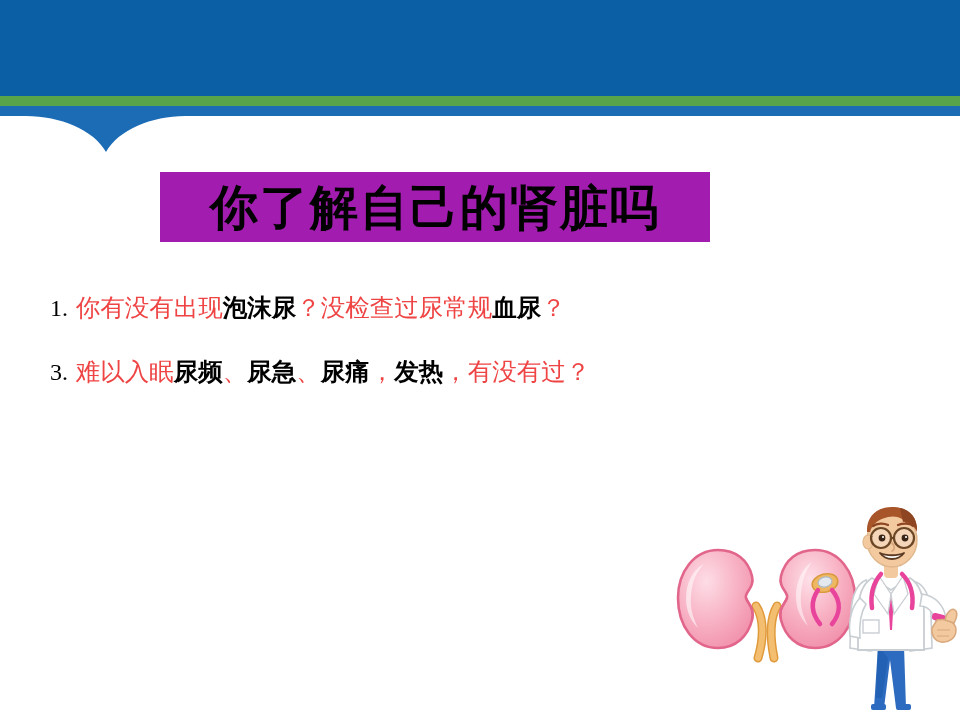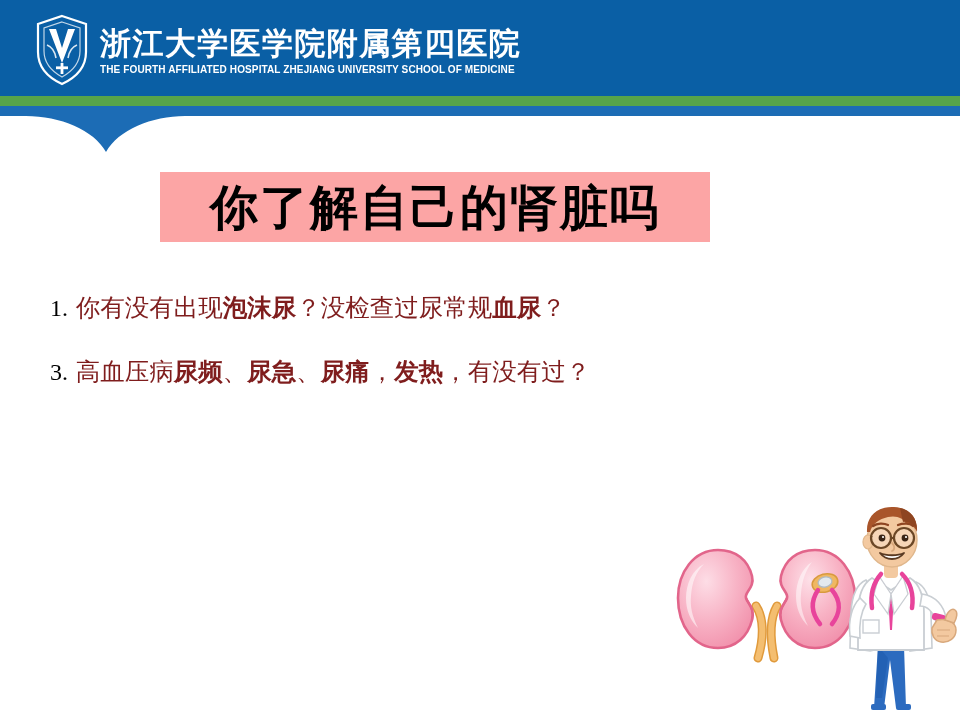--- a/index.html
+++ b/index.html
@@ -72,21 +72,21 @@
     font-family: "Liberation Sans", sans-serif;
   }
 
   
   #title-banner {
     position: absolute;
     left: 160px;
     top: 172px;
     width: 550px;
     height: 70px;
-    background: #fca5a5;
+    background: #a21caf;
     display: flex;
     align-items: center;
     justify-content: center;
     text-align: right;
   }
   #title-text {
     color: #000000;
     font-size: 48px;
     font-weight: 700;
     letter-spacing: 2px;
@@ -109,25 +109,25 @@
     margin-bottom: 32px;
     white-space: nowrap;
     font-family: "DejaVu Sans", "Liberation Sans", sans-serif;
   }
   .body-line .num {
     font-family: "Liberation Serif", "DejaVu Serif", serif;
     font-size: 24px;
     letter-spacing: 0px;
   }
   .hl {
-    color: #7f1d1d;
+    color: #000000;
     font-weight: 700;
   }
   .blk {
-    color: #7f1d1d;
+    color: #ef4444;
     font-weight: 400;
   }
   .tiny-period {
     color: #EE1C15;
     font-size: 12px;
     vertical-align: 6px;
   }
 
   
   #illustration {
@@ -166,45 +166,28 @@
       <path d="M0,106 H960 V116
                C700,116 405,116 185,116
                C152,116 118,130 106,152
                C94,130 60,116 26,116
                C16,116 7,116 0,116 Z" fill="#1C6CB5"></path>
 
       <path d="M0,112 C10,112 18,112 30,112 C62,112 92,126 106,152 L106,152 L0,152 Z" fill="#FFFFFF" opacity="0"></path>
     </svg>
   </div>
 
-  <div id="logo-block">
-    <div id="shield-icon-wrap">
-      <svg width="56" height="72" viewBox="0 0 56 72" xmlns="http://www.w3.org/2000/svg">
-        <path d="M28,2 L52,10 V38 C52,54 41,64 28,70 C15,64 4,54 4,38 V10 Z" fill="none" stroke="#FFFFFF" stroke-width="2.2"></path>
-        <path d="M28,8 L46,14 V37 C46,50 37,58 28,63 C19,58 10,50 10,37 V14 Z" fill="none" stroke="#FFFFFF" stroke-width="1.2" opacity="0.75"></path>
-        <path d="M15,15 L28,49 L41,15 L34,15 L28,34 L22,15 Z" fill="#FFFFFF"></path>
-        <path d="M13,31 C18,33 21,38 22,44" fill="none" stroke="#FFFFFF" stroke-width="1.6" opacity="0.85"></path>
-        <path d="M43,31 C38,33 35,38 34,44" fill="none" stroke="#FFFFFF" stroke-width="1.6" opacity="0.85"></path>
-        <rect x="26.6" y="49" width="2.8" height="11" fill="#FFFFFF"></rect>
-        <rect x="22" y="52.4" width="12" height="2.8" fill="#FFFFFF"></rect>
-      </svg>
-    </div>
-    <div id="logo-text">
-      <div id="hospital-name-cn">浙江大学医学院附属第四医院</div>
-      <div id="hospital-name-en">THE FOURTH AFFILIATED HOSPITAL ZHEJIANG UNIVERSITY SCHOOL OF MEDICINE</div>
-    </div>
-  </div>
 
   <div id="title-banner">
     <div id="title-text">你了解自己的肾脏吗</div>
   </div>
 
   <div id="body-list">
       <div class="body-line"><span class="num">1.</span> <span class="blk">你有没有出现</span><span class="hl">泡沫尿</span><span class="blk">？没检查过尿常规</span><span class="hl">血尿</span><span class="blk">？</span></div>
-      <div class="body-line"><span class="num">3.</span> <span class="blk">高血压病</span><span class="hl">尿频</span><span class="blk">、</span><span class="hl">尿急</span><span class="blk">、</span><span class="hl">尿痛</span><span class="blk">，</span><span class="hl">发热</span><span class="blk">，有没有过？</span></div>
+      <div class="body-line"><span class="num">3.</span> <span class="blk">难以入眠</span><span class="hl">尿频</span><span class="blk">、</span><span class="hl">尿急</span><span class="blk">、</span><span class="hl">尿痛</span><span class="blk">，</span><span class="hl">发热</span><span class="blk">，有没有过？</span></div>
     </div>
 
   <div id="illustration">
     <svg width="300" height="222" viewBox="0 0 300 222" xmlns="http://www.w3.org/2000/svg">
       <defs>
         <radialGradient id="kidGrad" cx="38%" cy="32%" r="72%">
           <stop offset="0%" stop-color="#FDDDE6"></stop>
           <stop offset="55%" stop-color="#F8B4C6"></stop>
           <stop offset="100%" stop-color="#F294AE"></stop>
         </radialGradient>

